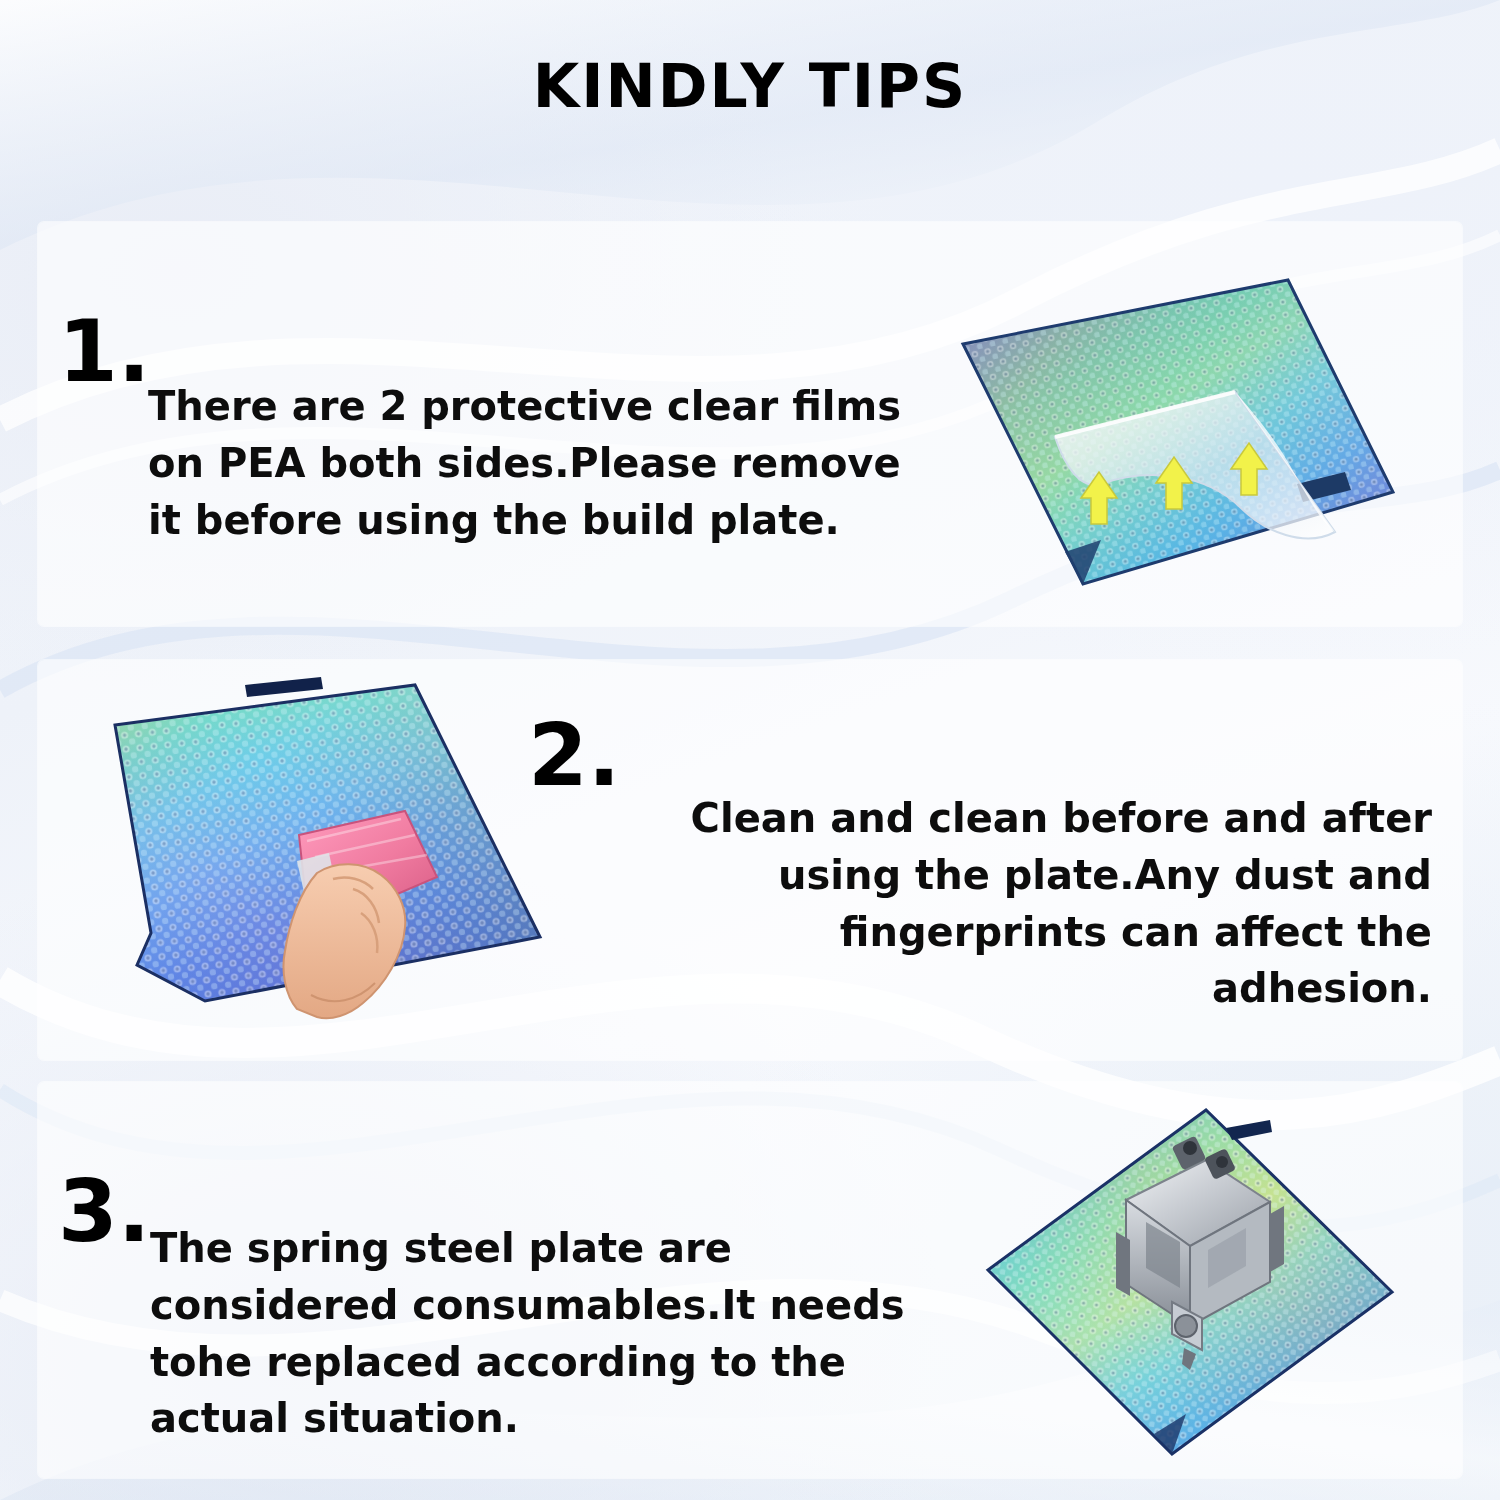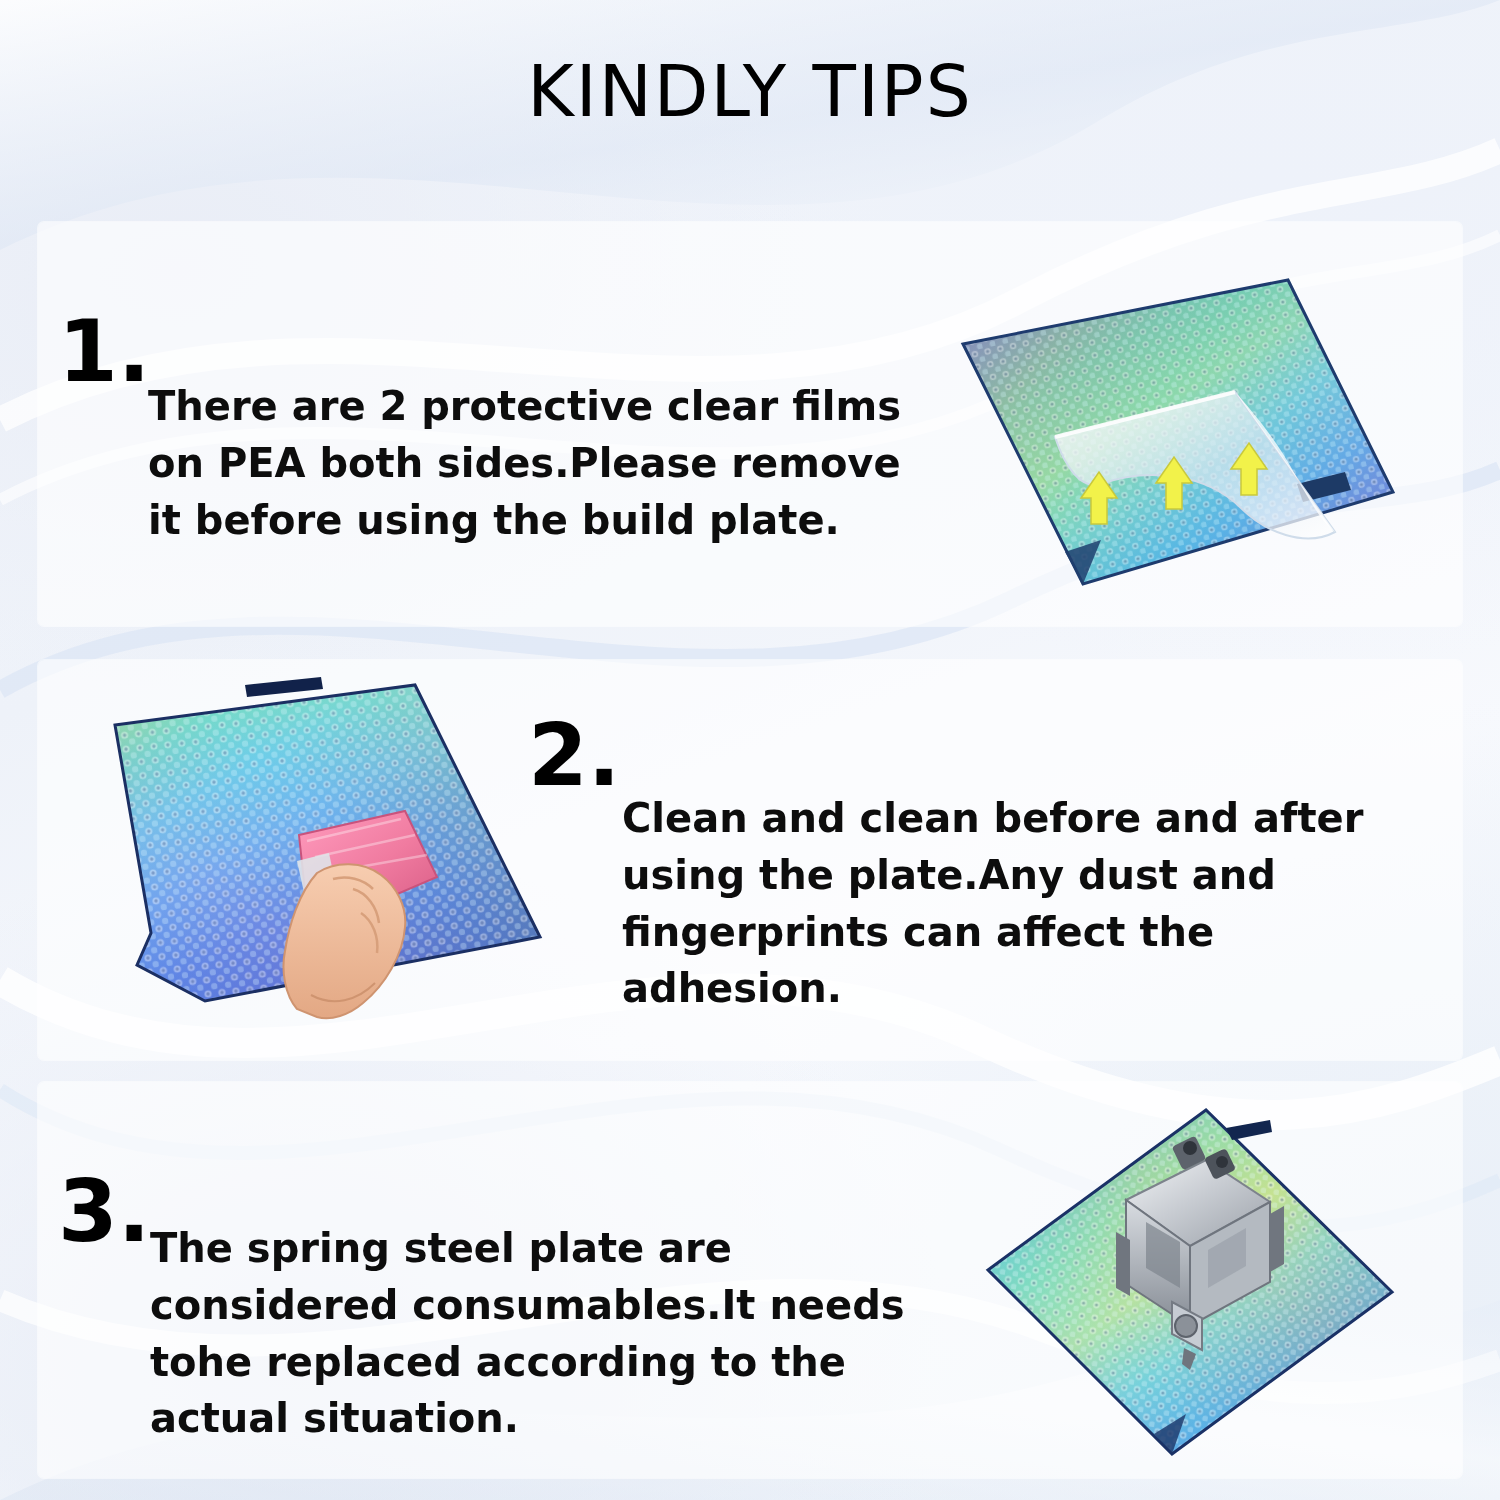--- a/index.html
+++ b/index.html
@@ -29,22 +29,22 @@
   .bg svg { position: absolute; inset: 0; width: 100%; height: 100%; }
 
   
   .title {
     position: absolute;
     top: 56px;
     left: 0;
     width: 100%;
     text-align: center;
     font-family: "DejaVu Sans", sans-serif;
-    font-weight: normal;
-    font-size: 71px;
+    font-weight: bold;
+    font-size: 60px;
     letter-spacing: 2px;
     color: #000000;
     line-height: 1;
     z-index: 5;
   }
 
   
   .panel {
     position: absolute;
     background: rgba(255,255,255,0.62);
@@ -74,21 +74,21 @@
     color: #0d0d0d;
     z-index: 6;
     margin-top: 28px;
   }
 
   
   #num-1  { left: 58px;  top: 308px; }
   #text-1 { left: 148px; top: 350px; width: 760px; }
   
   #num-2  { left: 528px; top: 712px; }
-  #text-2 { left: 622px; top: 762px; width: 810px; }
+  #text-2 { left: 622px; top: 762px; width: 810px; text-align: right; }
   
   #num-3  { left: 58px;  top: 1168px; }
   #text-3 { left: 150px; top: 1192px; width: 780px; }
 
   
   .illus { position: absolute; z-index: 4; }
   #illus-1 { left: 905px;  top: 232px;  width: 530px; height: 390px; }
   #illus-2 { left: 85px;   top: 665px;  width: 490px; height: 390px; }
   #illus-3 { left: 940px;  top: 1082px; width: 500px; height: 396px; }
 </style>

